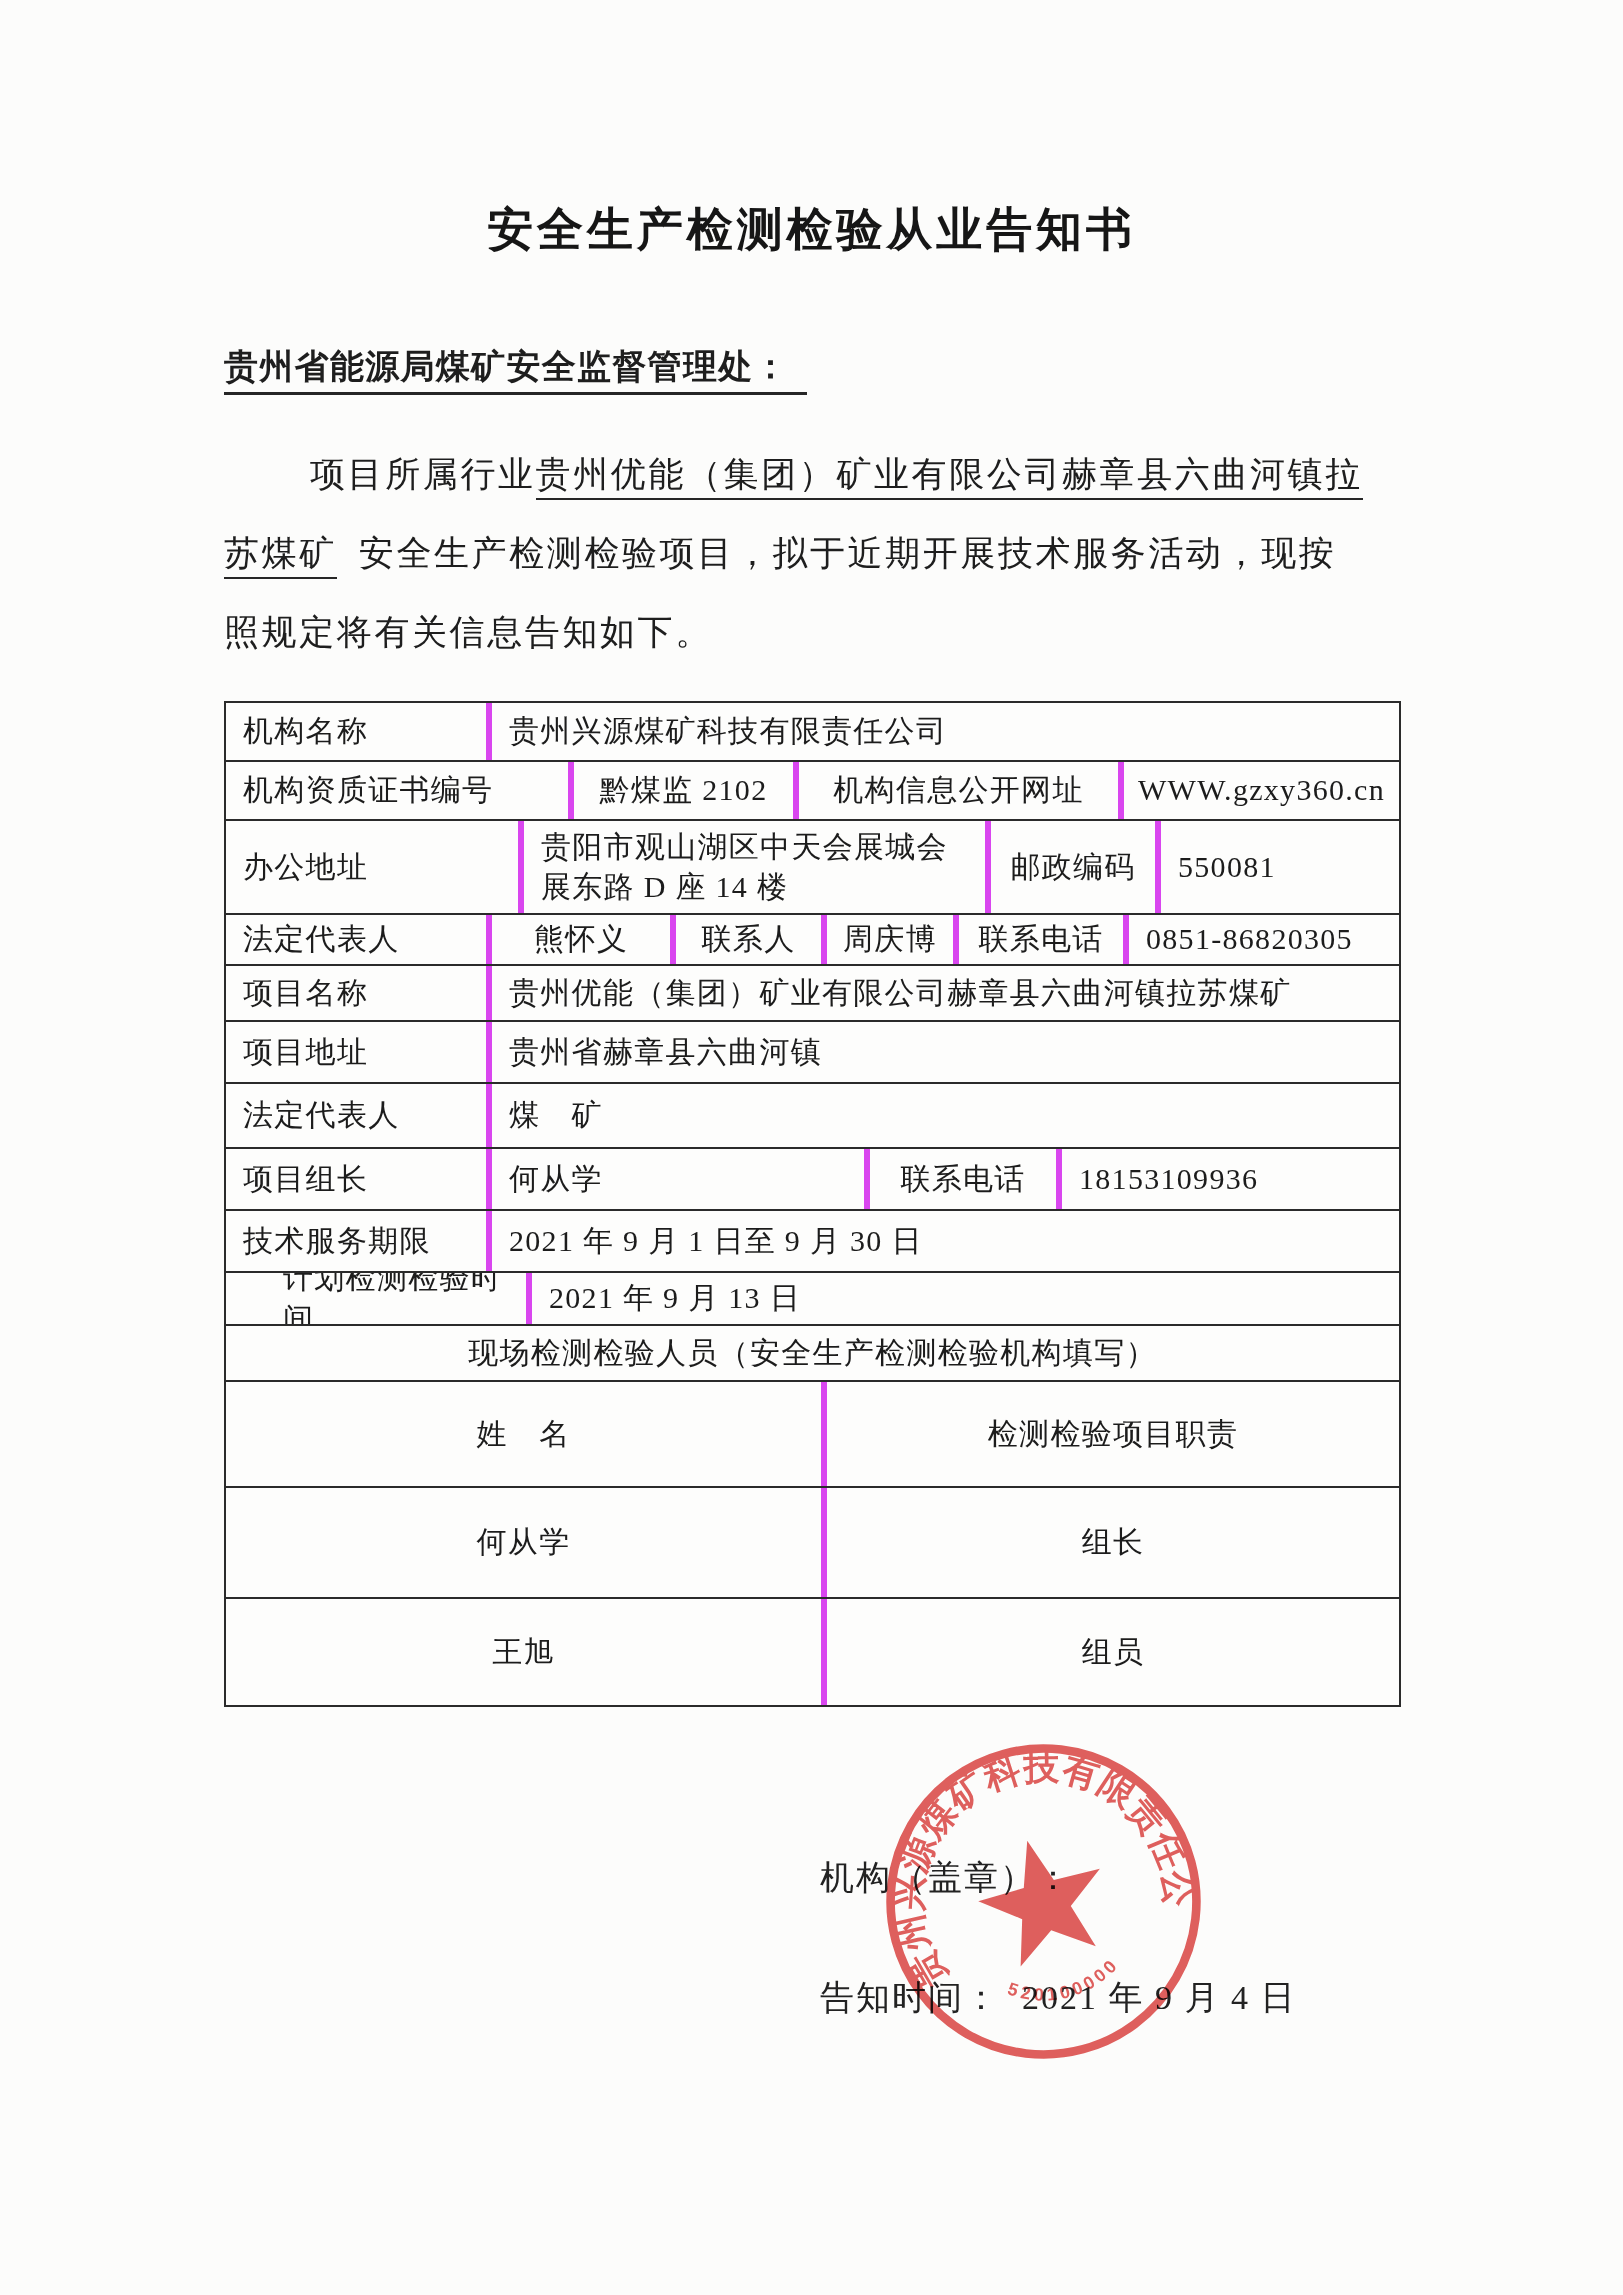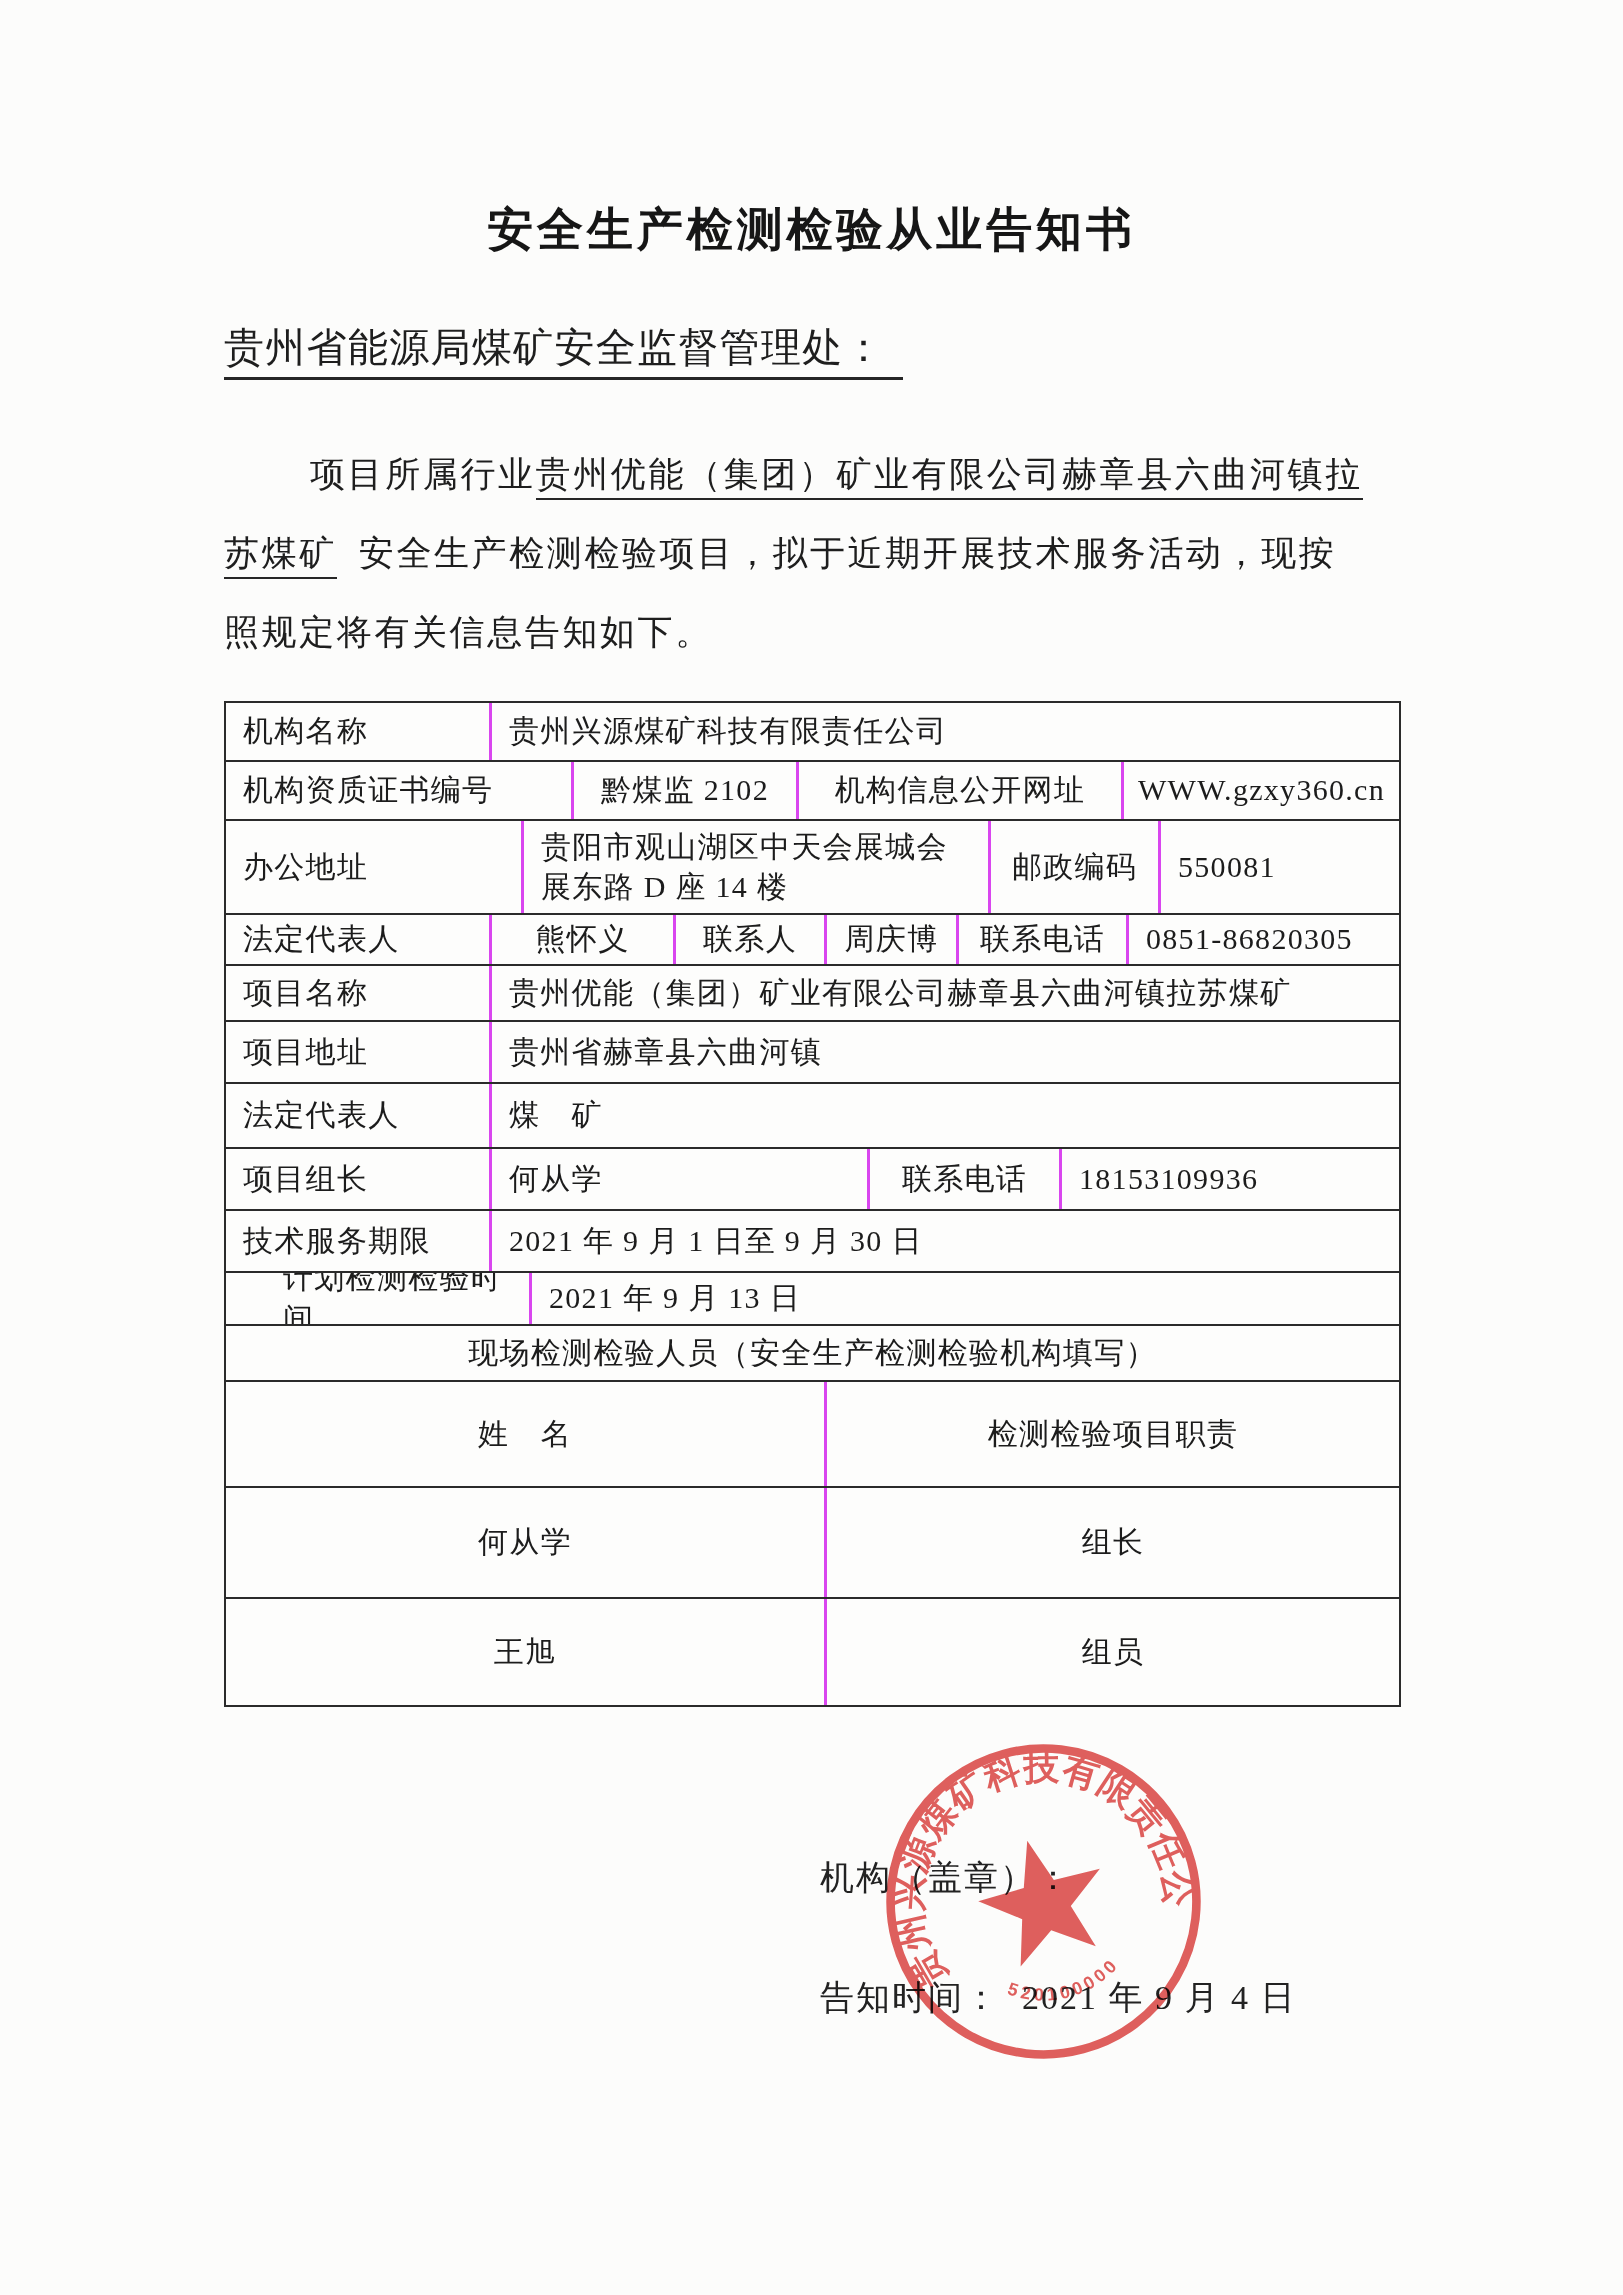--- a/index.html
+++ b/index.html
@@ -12,22 +12,22 @@
   }
   .page{position:relative;width:1623px;height:2295px;background:#fcfcfb;overflow:hidden;}
 
   .title{
     position:absolute;top:199px;left:0;width:100%;
     text-align:center;font-family:"Liberation Sans","DejaVu Sans",sans-serif;
     font-size:46px;font-weight:700;letter-spacing:3.9px;color:#161616;margin:0;
   }
 
   .salutation{
-    position:absolute;left:224px;top:320px;
-    font-size:40px;font-weight:400;letter-spacing:1.3px;
+    position:absolute;left:224px;top:344px;
+    font-size:34px;font-weight:700;letter-spacing:1.3px;
   }
   .salutation .ul-s{border-bottom:3.3px solid #262626;padding-bottom:6.5px;padding-right:18.3px;}
 
   .para{position:absolute;left:224px;top:435px;width:1178px;font-size:35px;letter-spacing:2.6px;}
   .pline{height:79px;line-height:79px;white-space:nowrap;}
   .indent{padding-left:86px;}
   .ul{border-bottom:2.6px solid #262626;padding-bottom:3.9px;}
   .gap{display:inline-block;width:22px;}
 
   .info-table{
@@ -35,21 +35,21 @@
     border:2px solid #2b2b2b;box-sizing:border-box;background:#fdfdfc;
   }
   .t-row{display:flex;box-sizing:border-box;border-bottom:2px solid #2b2b2b;}
   .t-row:last-child{border-bottom:none;}
   .t-cell{
     box-sizing:border-box;flex:0 0 auto;display:flex;align-items:center;
     font-size:30px;letter-spacing:1.3px;white-space:pre-line;line-height:1.35;
     overflow:hidden;color:#1c1c1c;
   }
   .t-cell.last{flex:1 1 auto;}
-  .t-cell.br{border-right:3px solid #d946ef;}
+  .t-cell.br{border-right:6px solid #d946ef;}
   .t-cell.tl{justify-content:flex-start;padding-left:17px;padding-right:6.5px;}
   .t-cell.tc{justify-content:center;text-align:center;padding:0 5.2px;}
 
   .seal-label{
     position:absolute;left:820px;top:1855px;
     font-size:34px;letter-spacing:2px;color:#222;
   }
   .notice-time{
     position:absolute;left:820px;top:1975px;
     font-size:34px;letter-spacing:2px;color:#222;white-space:nowrap;

